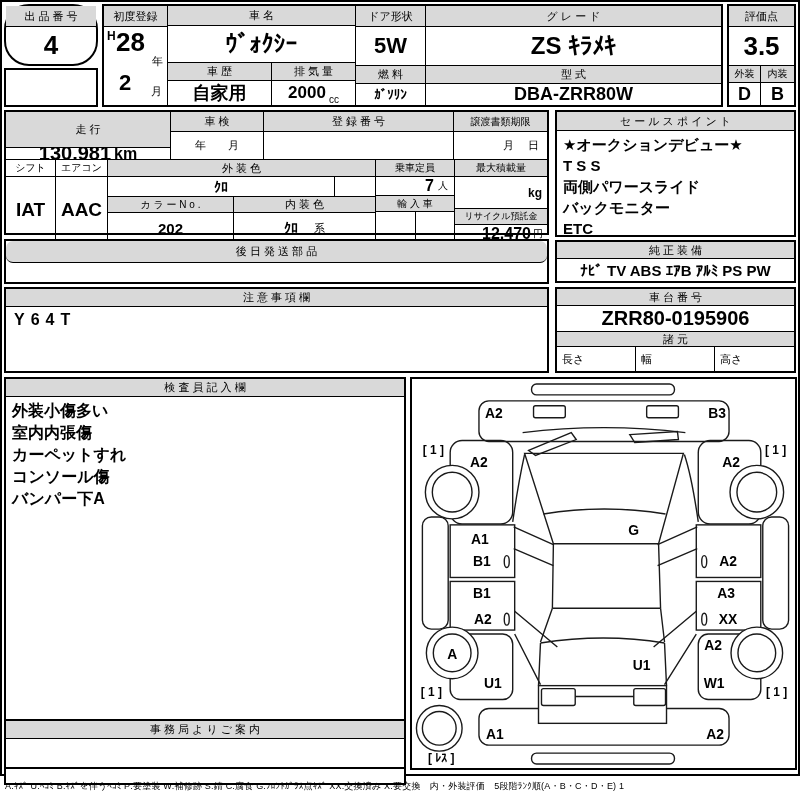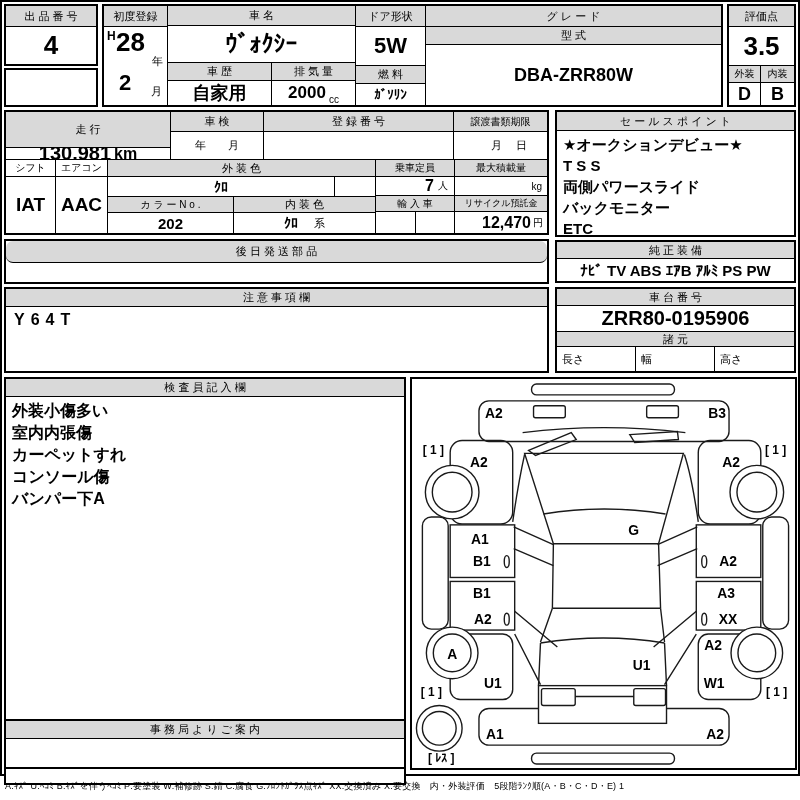--- a/index.html
+++ b/index.html
@@ -21,21 +21,21 @@
   .shw{fill:#fff;stroke:#1a1a1a;stroke-width:1.4;}
   .dlabel{font-family:"Liberation Sans","DejaVu Sans",sans-serif;font-weight:bold;font-size:14px;text-anchor:middle;dominant-baseline:central;fill:#000;}
   .dlabel.small{font-size:12px;}
   #legend{position:absolute;left:5px;top:780px;width:792px;font-size:9px;white-space:nowrap;letter-spacing:0.2px;}
 </style>
 </head>
 <body>
 
 <div class="sheet"></div>
 
-<div class="box" style="left:4px;top:4px;width:94px;height:62px;">
+<div class="box" style="left:4px;top:4px;width:94px;height:62px;border-radius:25px;">
   <div class="hdr" style="height:21px;">出 品 番 号</div>
   <div class="v" style="height:37px;font-size:26px;">4</div>
 </div>
 <div class="box" style="left:4px;top:68px;width:94px;height:39px;"></div>
 
 <div class="box" style="left:102px;top:4px;width:621px;height:103px;display:flex;">
   <div class="col" style="width:64px;">
     <div class="hdr" style="height:21px;">初度登録</div>
     <div style="height:42px;position:relative;">
       <span style="position:absolute;left:3px;top:2px;font-weight:bold;font-size:12px;">H</span>
@@ -63,20 +63,21 @@
     </div>
   </div>
   <div class="col" style="width:70px;">
     <div class="hdr" style="height:21px;">ドア形状</div>
     <div class="v bb" style="height:39px;font-size:22px;">5W</div>
     <div class="hdr" style="height:18px;">燃 料</div>
     <div class="v" style="flex:1;font-size:13px;">ｶﾞｿﾘﾝ</div>
   </div>
   <div class="col" style="flex:1;">
     <div class="hdr" style="height:21px;">グ レ ー ド</div>
+    <div class="v bb" style="height:39px;font-size:24px;">ZS ｷﾗﾒｷ</div>
     <div class="hdr" style="height:18px;">型 式</div>
     <div class="v" style="flex:1;font-size:18px;">DBA-ZRR80W</div>
   </div>
 </div>
 
 <div class="box" style="left:727px;top:4px;width:69px;height:103px;display:flex;flex-direction:column;">
   <div class="hdr" style="height:21px;">評価点</div>
   <div class="v bb" style="height:39px;font-size:26px;">3.5</div>
   <div style="display:flex;height:17px;">
     <div class="hdr br" style="width:32px;height:17px;font-size:10px;">外装</div>
@@ -100,21 +101,21 @@
     <div class="col" style="width:93px;">
       <div class="hdr" style="height:20px;">車 検</div>
       <div class="v" style="flex:1;font-size:11px;font-weight:normal;">年　　月</div>
     </div>
     <div class="col" style="width:190px;">
       <div class="hdr" style="height:20px;">登 録 番 号</div>
       <div class="v" style="flex:1;"></div>
     </div>
     <div class="col" style="flex:1;">
       <div class="hdr" style="height:20px;font-size:10px;">譲渡書類期限</div>
-      <div class="v" style="flex:1;font-size:11px;font-weight:normal;justify-content:flex-end;padding-right:20px;">月　 日</div>
+      <div class="v" style="flex:1;font-size:11px;font-weight:normal;justify-content:flex-end;padding-right:8px;">月　 日</div>
     </div>
   </div>
   <div style="display:flex;flex:1;">
     <div class="col" style="width:50px;">
       <div class="hdr whdr" style="height:17px;font-size:10px;">シフト</div>
       <div class="v" style="flex:1;font-size:19px;">IAT</div>
     </div>
     <div class="col" style="width:52px;">
       <div class="hdr whdr" style="height:17px;font-size:10px;">エアコン</div>
       <div class="v" style="flex:1;font-size:19px;">AAC</div>
@@ -144,21 +145,21 @@
         <span class="unit" style="font-size:10px;margin-left:4px;">人</span>
       </div>
       <div class="hdr" style="height:16px;font-size:10px;">輸 入 車</div>
       <div style="display:flex;flex:1;">
         <div style="flex:1;border-right:1px solid #000;"></div>
         <div style="flex:1;"></div>
       </div>
     </div>
     <div class="col" style="flex:1;">
       <div class="hdr" style="height:17px;font-size:10px;">最大積載量</div>
-      <div class="v bb" style="height:19px;justify-content:flex-end;padding-right:5px;font-size:10px;font-weight:normal;">kg</div>
+      <div class="v bb" style="height:32px;justify-content:flex-end;padding-right:5px;font-size:12px;font-weight:bold;">kg</div>
       <div class="hdr" style="height:16px;font-size:9px;">リサイクル預託金</div>
       <div class="v" style="flex:1;justify-content:flex-end;padding-right:4px;font-size:16px;">
         <span>12,470</span>
         <span class="unit" style="font-size:10px;margin-left:2px;">円</span>
       </div>
     </div>
   </div>
 </div>
 
 <div class="box" style="left:555px;top:110px;width:241px;height:127px;">

